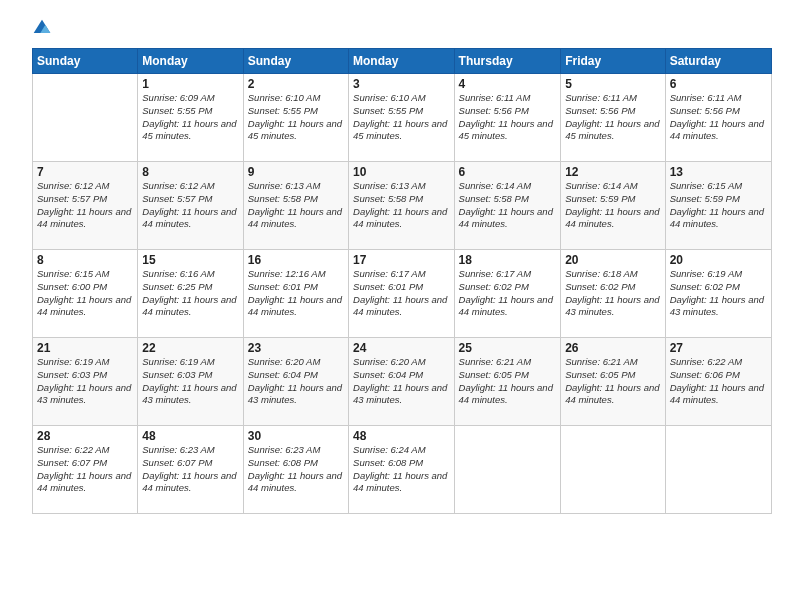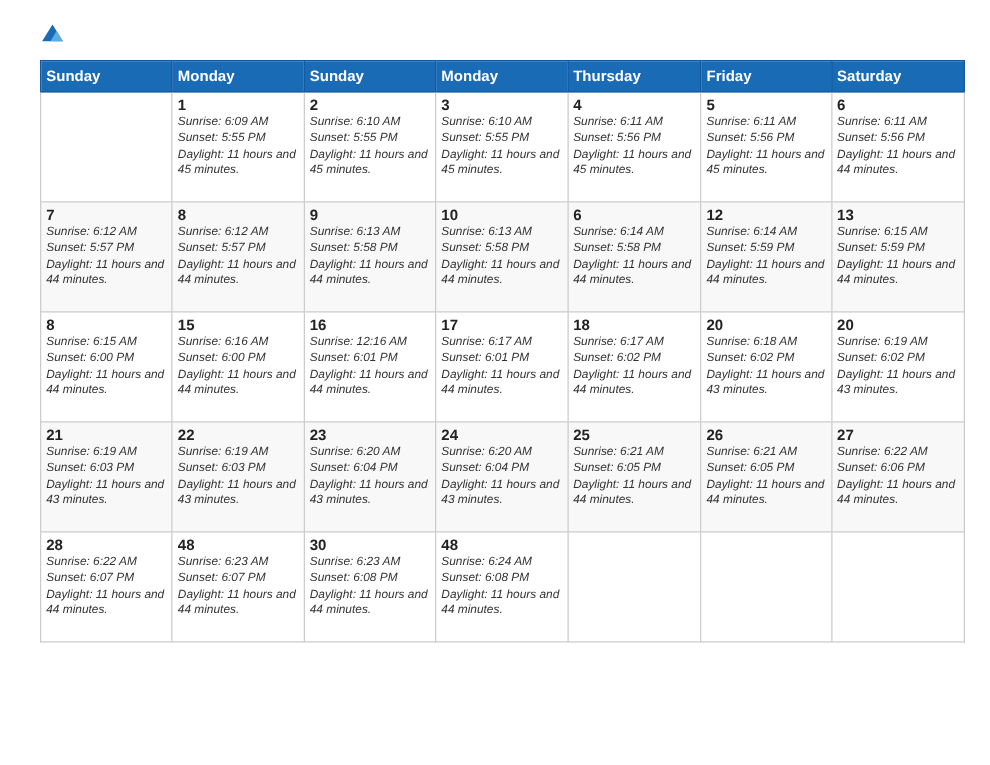--- a/index.html
+++ b/index.html
@@ -221,21 +221,21 @@
         <tr>
           <td>
             <span class="day-number">8</span>
             <div class="day-info">Sunrise: 6:15 AM
 Sunset: 6:00 PM
 Daylight: 11 hours and 44 minutes.</div>
           </td>
           <td>
             <span class="day-number">15</span>
             <div class="day-info">Sunrise: 6:16 AM
-Sunset: 6:00 PM
+Sunset: 6:25 PM
 Daylight: 11 hours and 44 minutes.</div>
           </td>
           <td>
             <span class="day-number">16</span>
             <div class="day-info">Sunrise: 12:16 AM
 Sunset: 6:01 PM
 Daylight: 11 hours and 44 minutes.</div>
           </td>
           <td>
             <span class="day-number">17</span>

